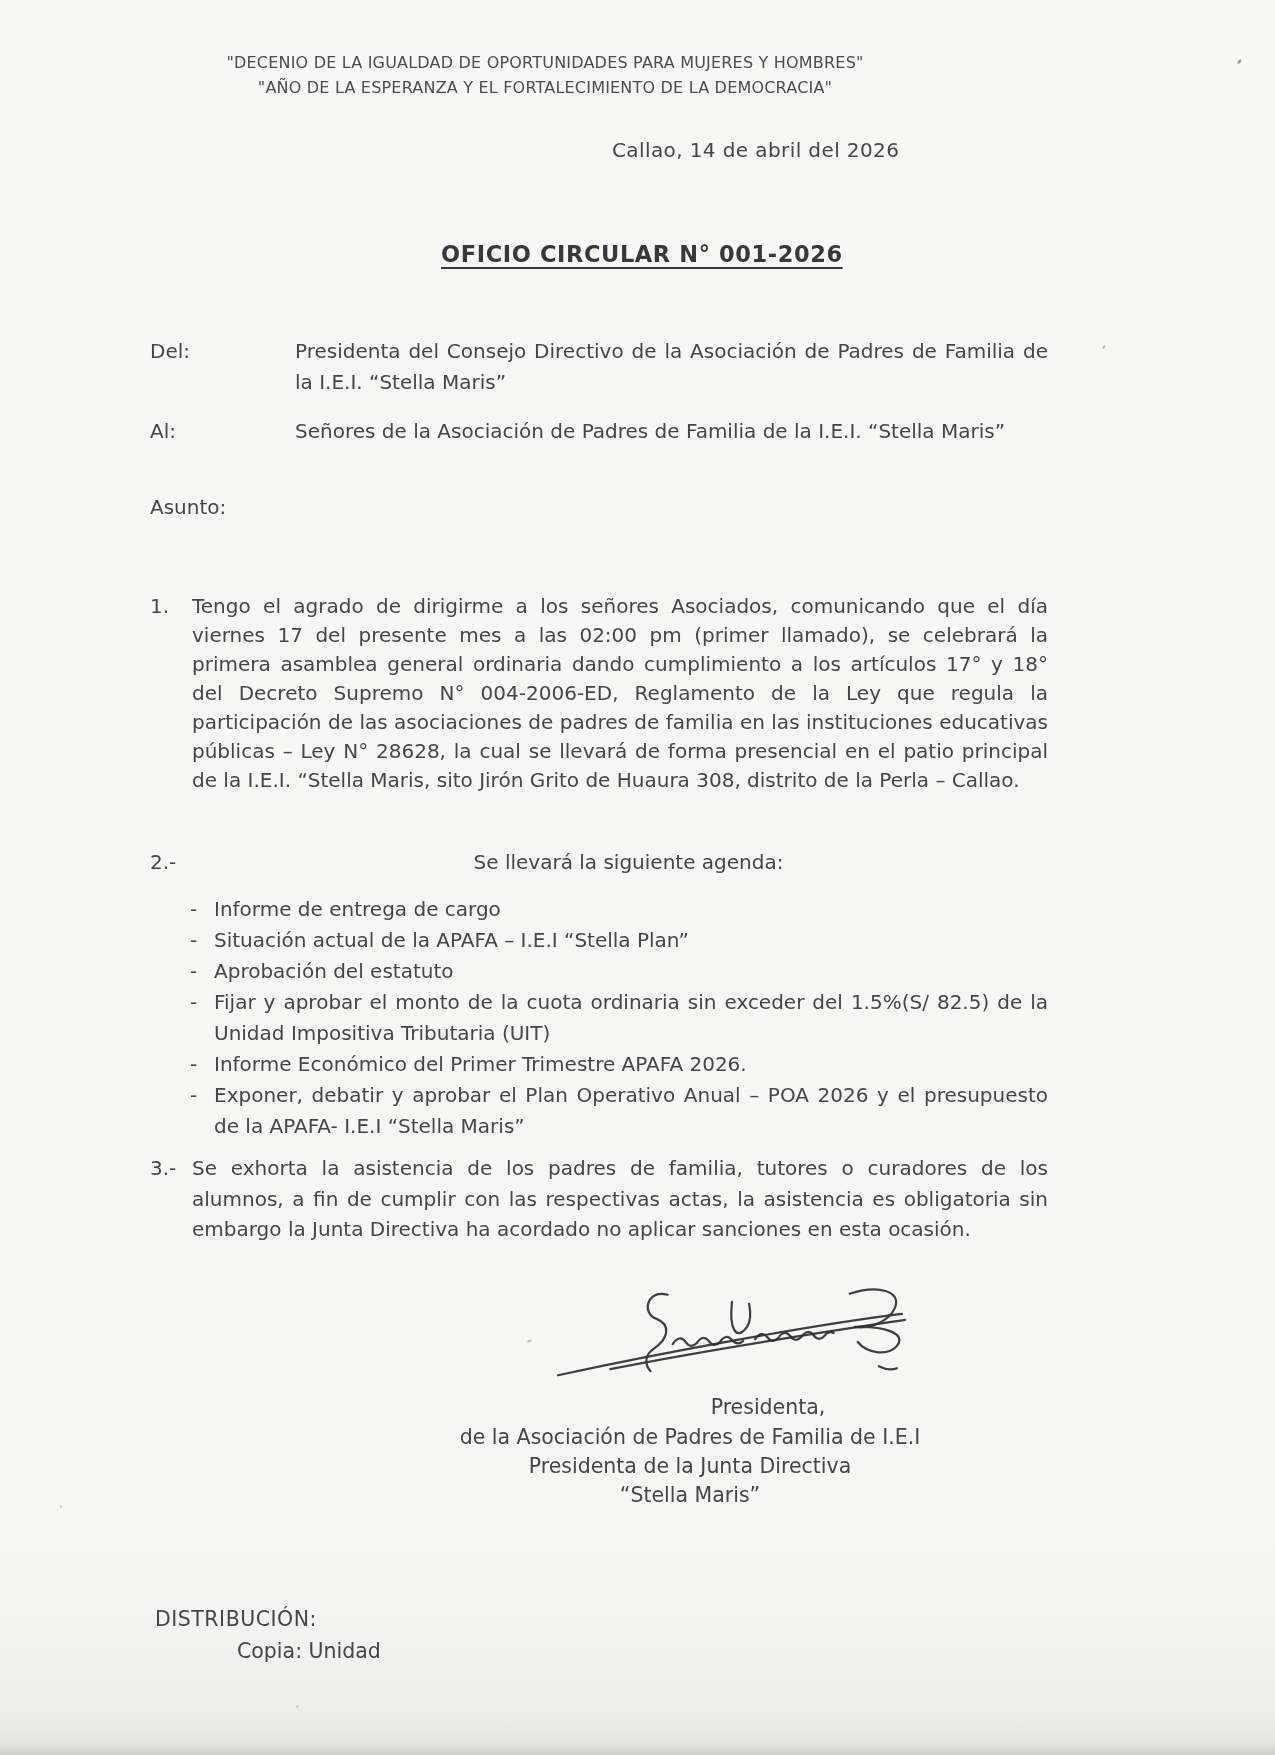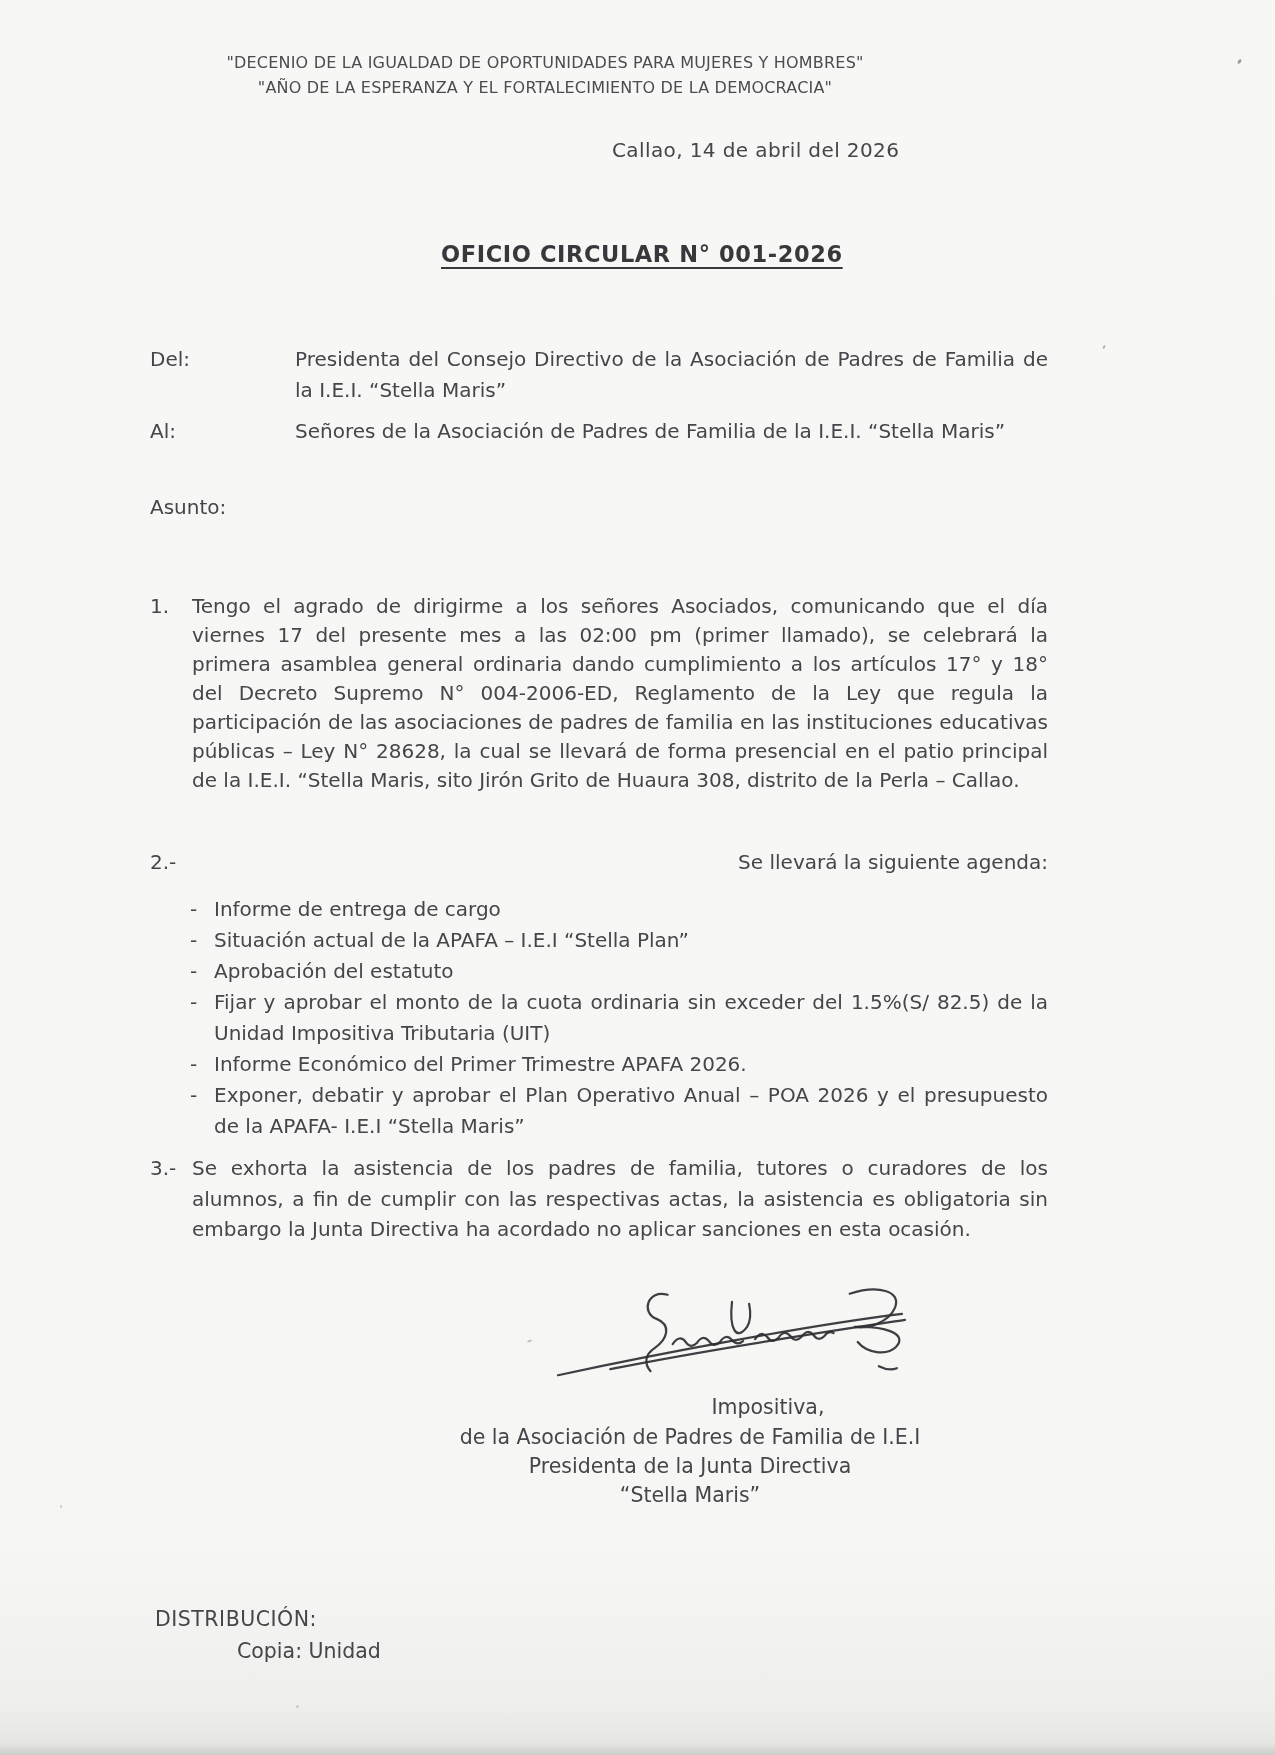--- a/index.html
+++ b/index.html
@@ -49,41 +49,41 @@
     text-underline-offset: 5px;
   }
   .meta-row {
     position: absolute;
     left: 150px;
     width: 898px;
     display: flex;
     font-size: 20px;
     line-height: 31px;
   }
-  .meta-row.del    { top: 336px; margin-top: 8px; }
+  .meta-row.del    { top: 336px; }
   .meta-row.al     { top: 416px; }
   .meta-row.asunto { top: 492px; }
   .meta-label { width: 145px; flex: none; }
   .meta-value { flex: 1; text-align: justify; }
   .meta-value.short { text-align: left; }
 
   .num-para {
     position: absolute;
     left: 150px;
     width: 898px;
     display: flex;
     font-size: 20px;
     line-height: 29px;
   }
   .num-para.p1 { top: 592px; }
   .num-para.p2 { top: 848px; }
   .num-para.p3 { top: 1153px; line-height: 30.5px; }
   .num { width: 42px; flex: none; }
   .para-text { flex: 1; text-align: justify; }
-  .para-text.noj { text-align: right; margin-left: 17px; }
+  .para-text.noj { text-align: center; margin-left: 17px; }
 
   .agenda {
     position: absolute;
     left: 190px;
     top: 894px;
     width: 858px;
     margin: 0;
     padding: 0;
     list-style: none;
     font-size: 20px;
@@ -233,21 +233,21 @@
     <path d="M 8,94 C 110,72 260,44 350,33"></path>
     <path d="M 60,88 C 170,66 300,47 353,39"></path>
     <path d="M 117,14 C 97,8 90,32 106,38 C 121,44 117,58 104,67 C 95,73 93,82 100,90"></path>
     <path d="M 122,63 q 7,-10 13,-2 q 5,7 11,1 q 6,-9 12,-2 q 5,7 11,1 q 6,-9 12,-2 q 5,6 11,1"></path>
     <path d="M 181,21 C 178,47 185,61 196,46 C 201,38 199,28 198,23"></path>
     <path d="M 204,58 q 6,-9 12,-2 q 5,7 11,1 q 6,-9 12,-2 q 5,7 11,1 q 6,-9 12,-2 q 5,7 11,1 q 4,-6 9,-3"></path>
     <path d="M 298,13 C 326,4 350,10 343,27 C 337,41 317,48 303,46 C 331,45 357,52 344,66 C 335,75 315,72 306,61"></path>
     <path d="M 327,85 q 10,5 18,2"></path>
   </svg>
 
-  <div class="salutation">Impositiva,</div>
+  <div class="salutation">Presidenta,</div>
 
   <div class="closing-block">
     <div>de la Asociación de Padres de Familia de I.E.I</div>
     <div>Presidenta de la Junta Directiva</div>
     <div>“Stella Maris”</div>
   </div>
 
   <div class="dist-label">DISTRIBUCIÓN:</div>
   <div class="dist-value">Copia: Unidad</div>
 

